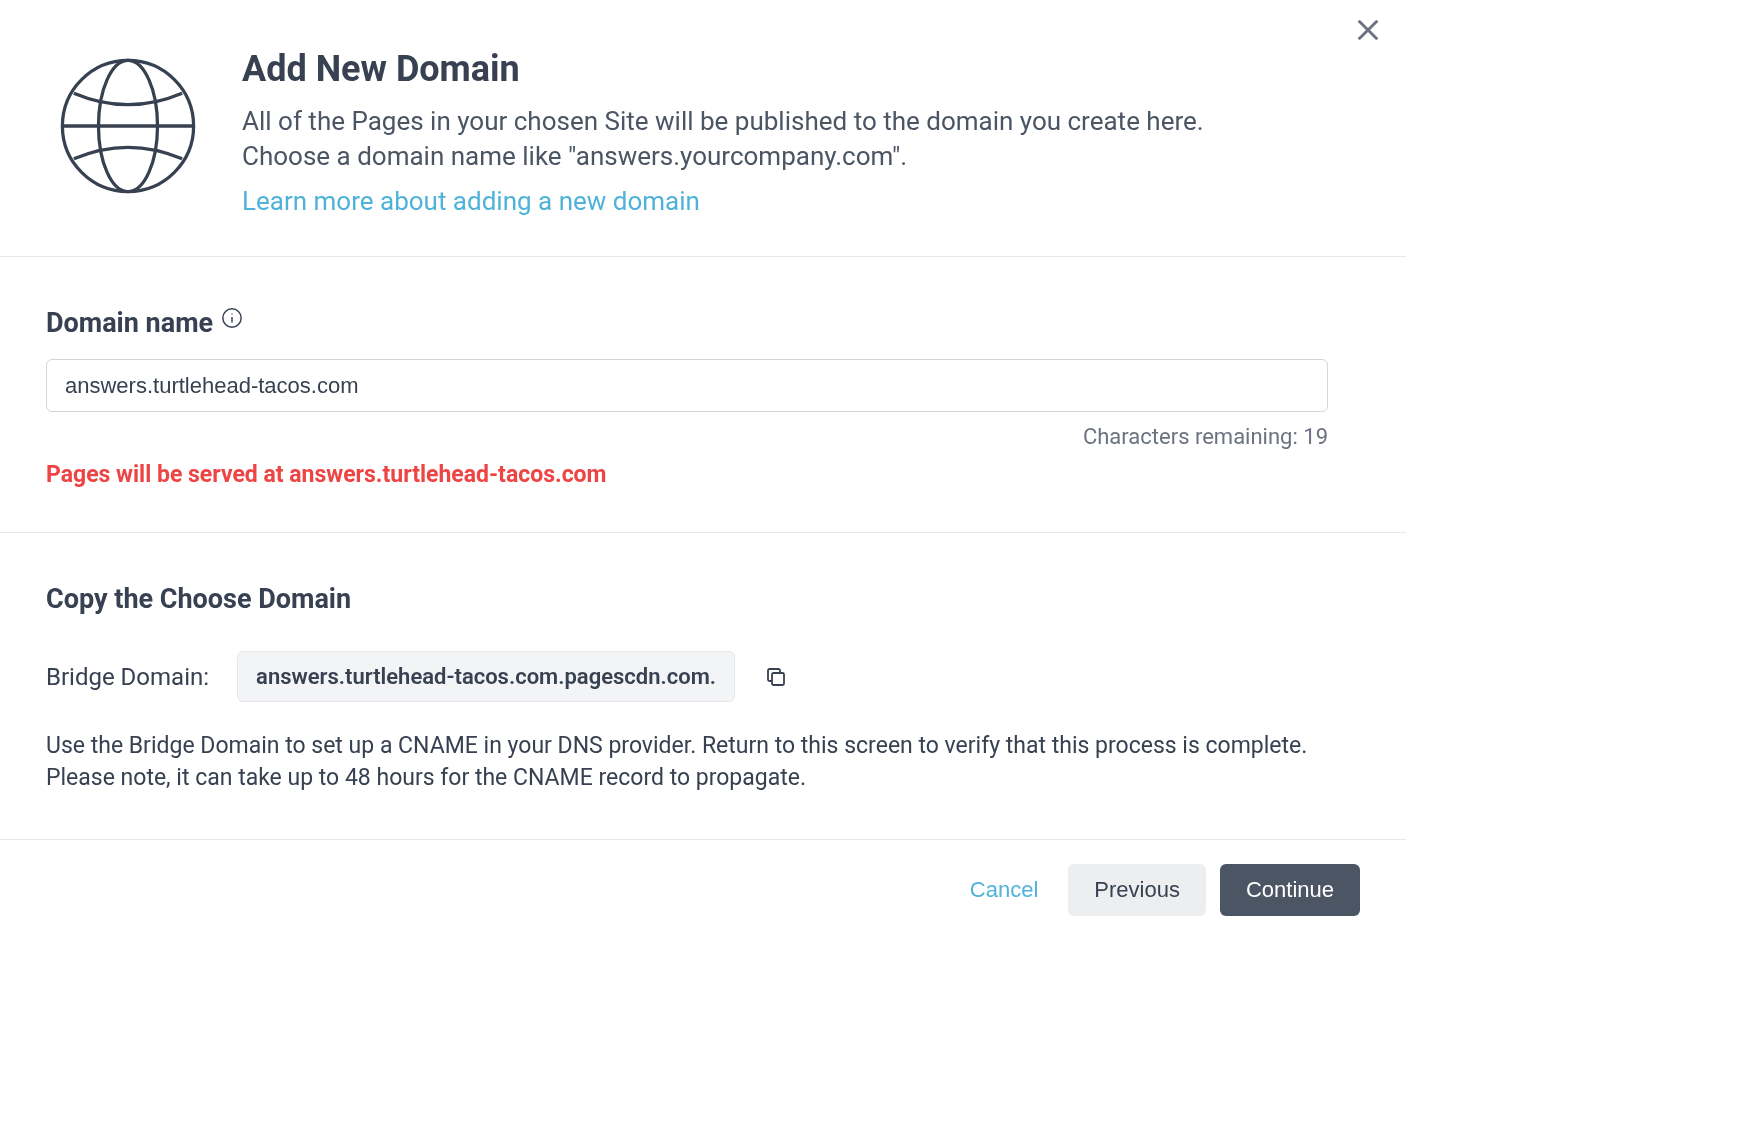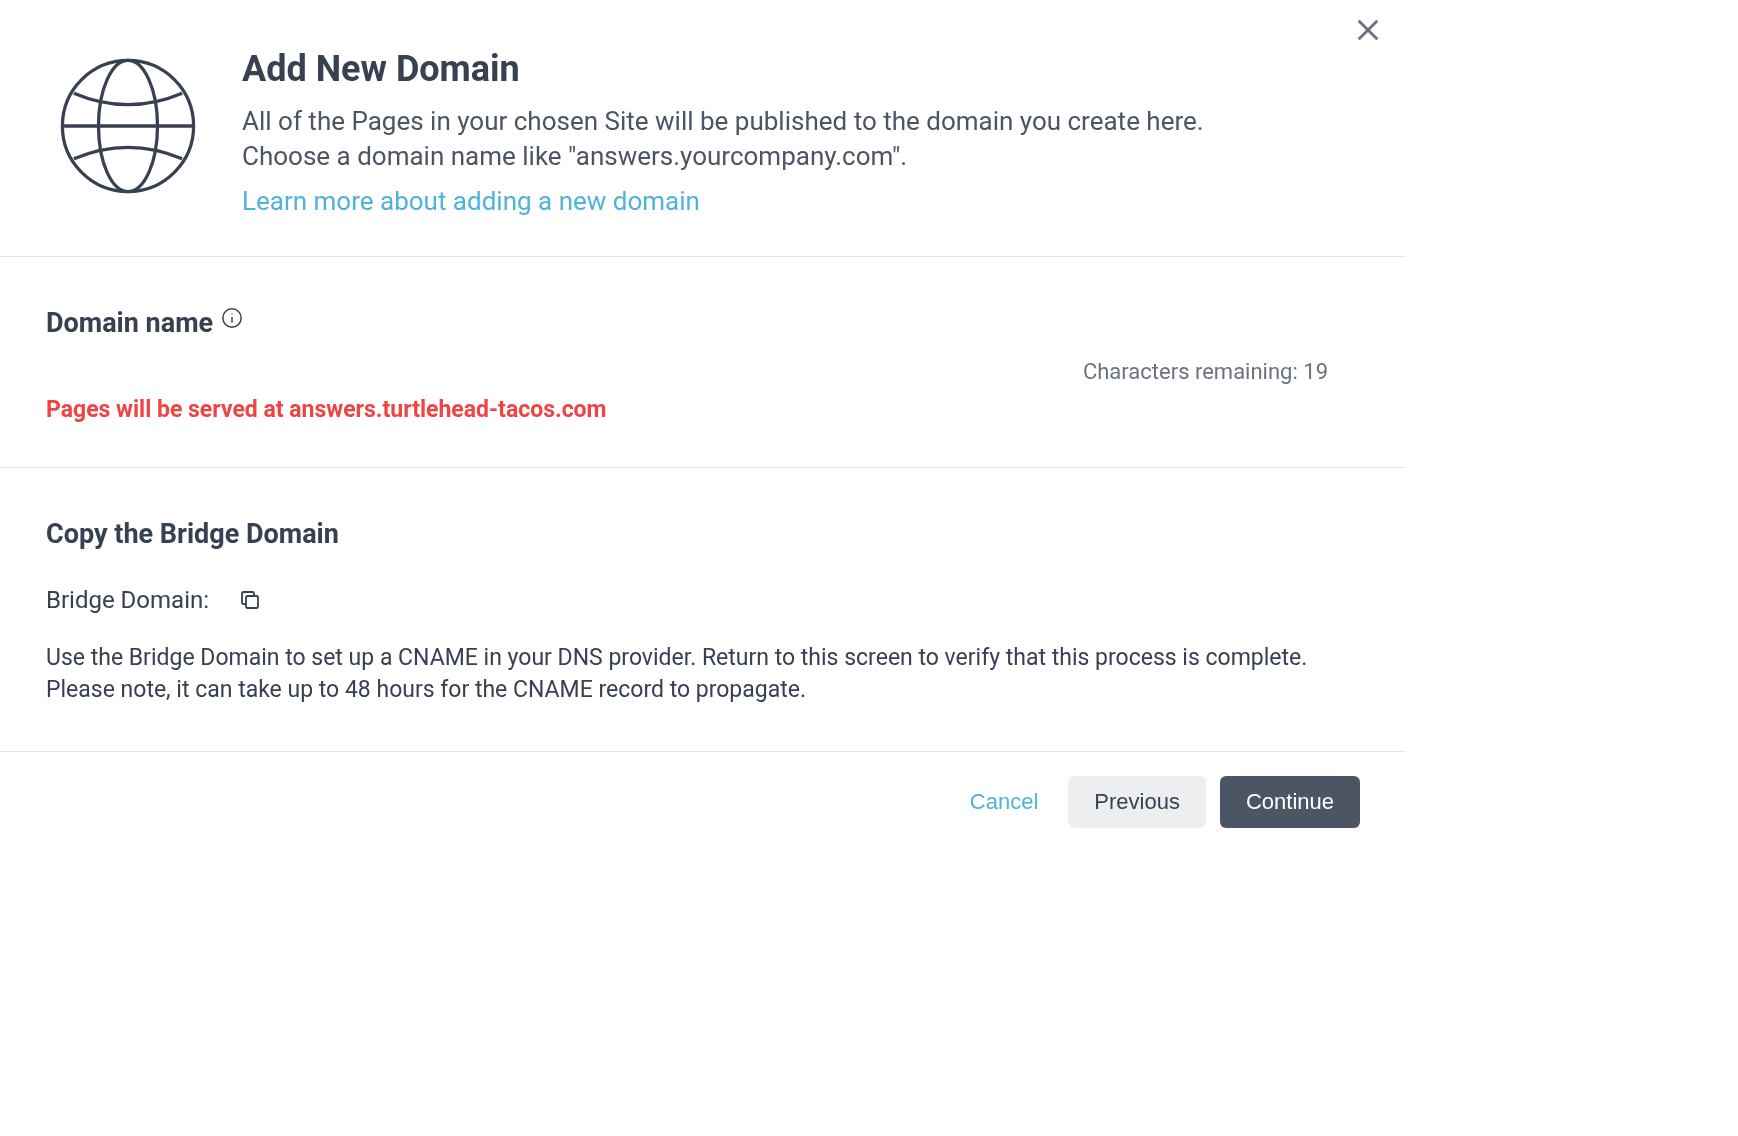--- a/index.html
+++ b/index.html
@@ -104,28 +104,30 @@
     <div class="field-label-row">
       <span class="field-label">Domain name</span>
       <span class="info-icon">
         <svg width="22" height="22" viewBox="0 0 24 24">
             <circle cx="12" cy="12" r="10"></circle>
             <line x1="12" y1="11" x2="12" y2="17"></line>
             <circle cx="12" cy="7.5" r="0.8" fill="#374151" stroke="none"></circle>
           </svg>
       </span>
     </div>
+    <input type="text" class="text-input" value="answers.turtlehead-tacos.com" style="">
     <div class="char-remaining">Characters remaining: 19</div>
     <div class="serve-text">Pages will be served at answers.turtlehead-tacos.com</div>
   </div>
 
   <div class="section section-last">
-    <h2 class="section-title">Copy the Bridge Domain</h2>
+    <h2 class="section-title">Copy the Choose Domain</h2>
     <div class="bridge-row">
       <span class="bridge-label">Bridge Domain:</span>
+      <span class="bridge-value">answers.turtlehead-tacos.com.pagescdn.com.</span>
       <span class="copy-btn">
         <svg width="24" height="24" viewBox="0 0 24 24">
             <rect x="8" y="8" width="12" height="12" rx="1.5"></rect>
             <path d="M 16 8 V 5.5 a1.5 1.5 0 0 0 -1.5 -1.5 H 5.5 A 1.5 1.5 0 0 0 4 5.5 V 14.5 a 1.5 1.5 0 0 0 1.5 1.5 H 8"></path>
           </svg>
       </span>
     </div>
     <p class="bridge-help">Use the Bridge Domain to set up a CNAME in your DNS provider. Return to this screen to verify that this process is complete. Please note, it can take up to 48 hours for the CNAME record to propagate.</p>
   </div>
 

